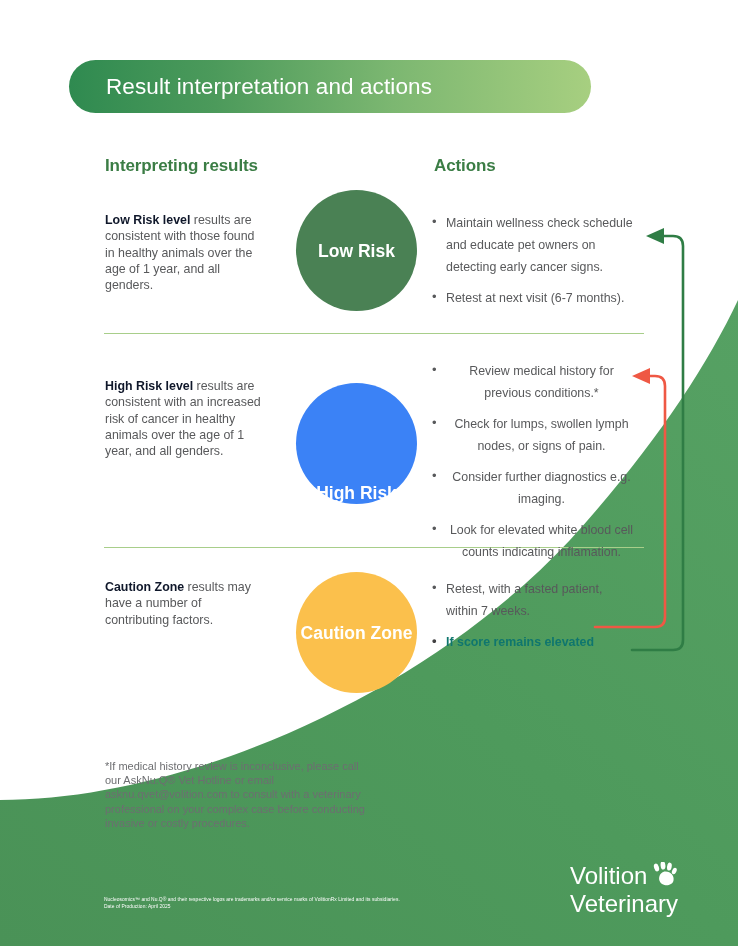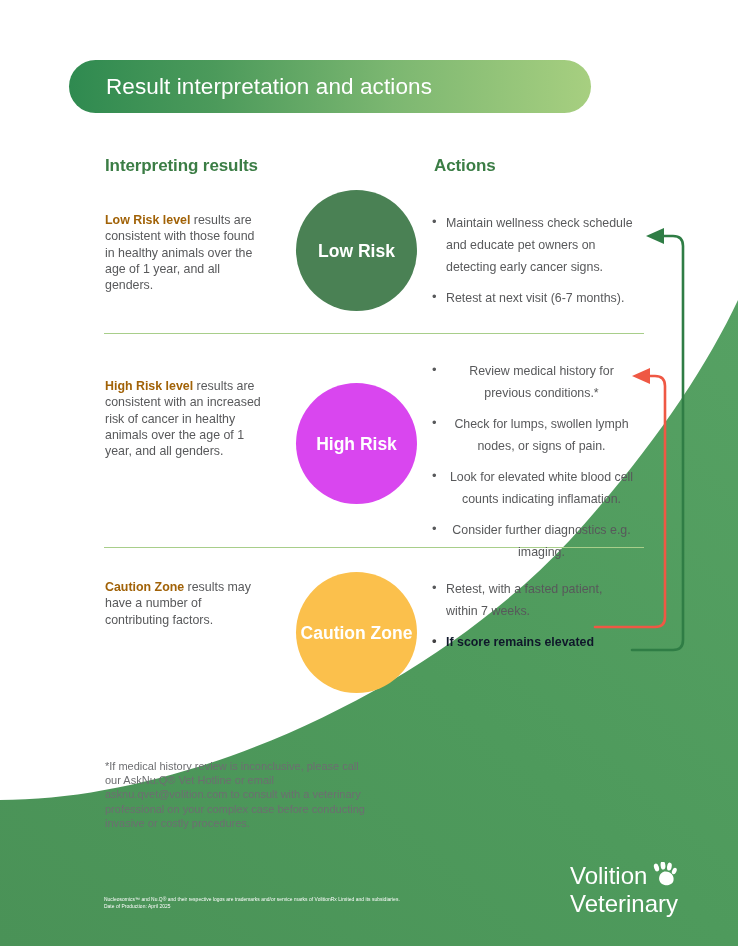--- a/index.html
+++ b/index.html
@@ -74,21 +74,21 @@
 
   
   .desc {
     position: absolute;
     width: 160px;
     font-size: 12.4px;
     line-height: 16.3px;
     color: #58595b;
     z-index: 3;
   }
-  .desc b { color: #a16207; font-weight: bold; }
+  .desc b { color: #0f172a; font-weight: bold; }
   #desc-low  { left: 105px; top: 212px; }
   #desc-high { left: 105px; top: 378px; }
   #desc-caution { left: 105px; top: 579px; }
 
   
   .risk-circle {
     position: absolute;
     border-radius: 50%;
     display: flex;
     align-items: center;
@@ -101,21 +101,22 @@
     z-index: 4;
   }
   #circle-low {
     left: 296px; top: 190px;
     width: 121px; height: 121px;
     background: #4a8154;
   }
   #circle-high {
     left: 296px; top: 383px;
     width: 121px; height: 121px;
-    background: #d946ef;
+    background: #3b82f6;
+    align-items: flex-end;
   }
   #circle-caution {
     left: 296px; top: 572px;
     width: 121px; height: 121px;
     background: #fbc04c;
   }
 
   
   .actions {
     position: absolute;
@@ -137,21 +138,21 @@
   .action-item::before {
     content: "\2022";
     position: absolute;
     left: 0;
     top: -1px;
     font-size: 13px;
     color: #58595b;
   }
   .action-item.bold {
     font-weight: bold;
-    color: #0f172a;
+    color: #0f766e;
     margin-bottom: 11px;
   }
   .action-item.bold::before { color: #414042; }
 
   
   #connectors {
     position: absolute;
     left: 0; top: 0;
     width: 738px; height: 946px;
     z-index: 5;
@@ -259,22 +260,22 @@
   <b>High Risk level</b><span> results are consistent with an increased risk of cancer in healthy animals over the age of 1 year, and all genders.</span>
 </div>
 
 <div class="risk-circle" id="circle-high">
   <span>High Risk</span>
 </div>
 
 <div class="actions" id="actions-high">
   <div class="action-item">Review medical history for previous conditions.*</div>
   <div class="action-item">Check for lumps, swollen lymph nodes, or signs of pain.</div>
+  <div class="action-item">Consider further diagnostics e.g. imaging.</div>
   <div class="action-item">Look for elevated white blood cell counts indicating inflamation.</div>
-  <div class="action-item">Consider further diagnostics e.g. imaging.</div>
 </div>
 
 <div class="desc" id="desc-caution">
   <b>Caution Zone</b><span> results may have a number of contributing factors.</span>
 </div>
 
 <div class="risk-circle" id="circle-caution">
   <span>Caution Zone</span>
 </div>
 

